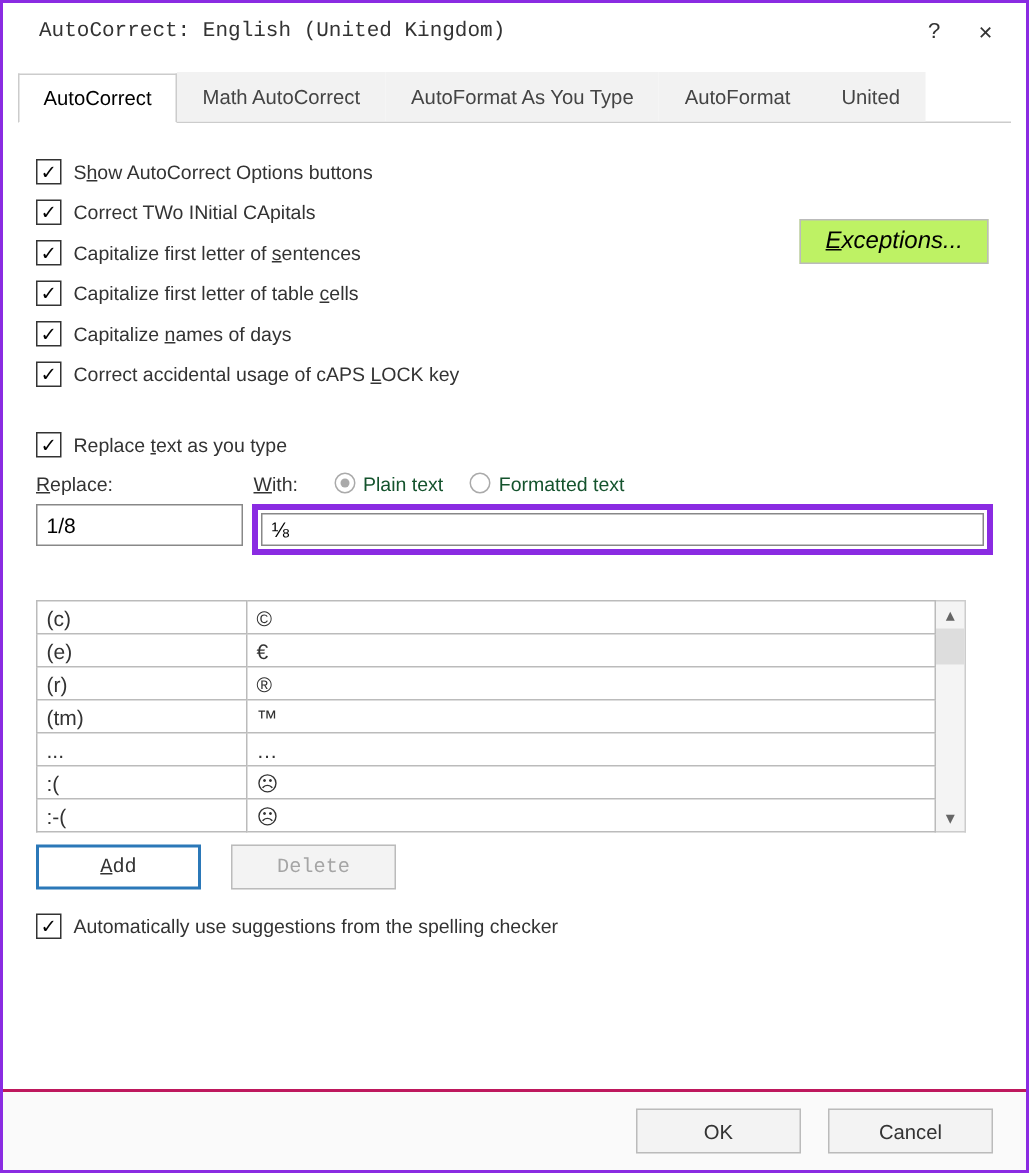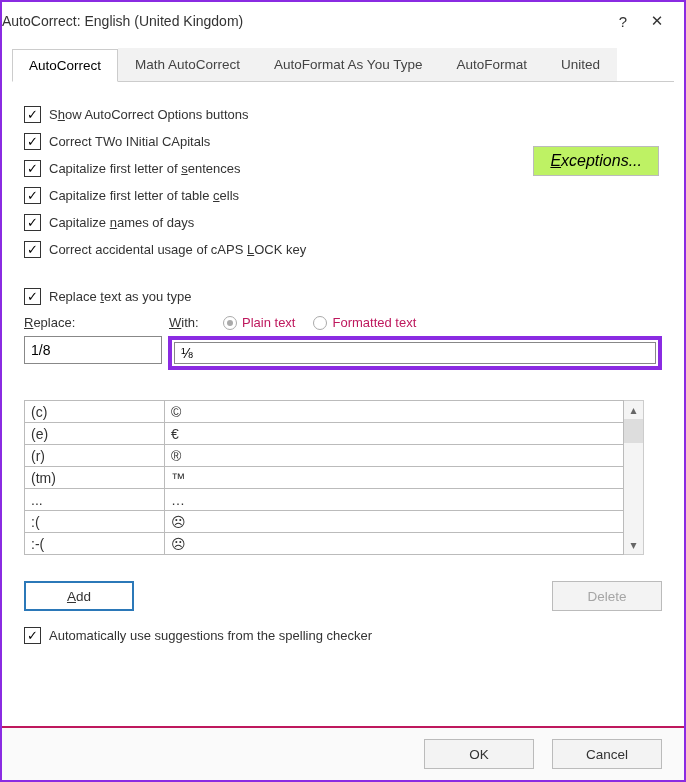--- a/index.html
+++ b/index.html
@@ -11,22 +11,23 @@
     width: 686px;
     height: 782px;
     border: 2px solid #8a2be2;
     position: relative;
     color: #333;
   }
   .titlebar {
     height: 38px;
     display: flex;
     align-items: center;
-    padding: 0 10px 0 0;
+    padding: 0 10px 0 24px;
     font-size: 14px;
+    font-family: Liberation Mono, monospace;
   }
   .titlebar .title { flex: 1; }
   .titlebar .btn { width: 34px; height: 30px; display: flex; align-items: center; justify-content: center; font-size: 15px; }
   .tabs {
     display: flex;
     border-bottom: 1px solid #ccc;
     margin: 8px 10px 0 10px;
   }
   .tab {
     padding: 8px 16px;
@@ -67,23 +68,23 @@
     background: #bef264;
     border: 1px solid #bbb;
     font-size: 16px;
     font-style: italic;
   }
   .section2 { margin-top: 30px; }
   .repl-row { display: flex; align-items: center; margin-top: 6px;}
   .repl-lbl { width: 145px; }
   .with-lbl { width: 50px; }
   .radio {
-    display: inline-flex; align-items: center;
+    display: inline-flex; 
     margin-left: 4px; margin-right: 14px;
-    color: #be185d;
+    color: #14532d;
   }
   .radio .circ {
     width: 14px; height: 14px; border: 1px solid #aaa;
     border-radius: 50%; margin-right: 5px;
     display:inline-flex; align-items:center; justify-content:center;
   }
   .radio .dot {
     width:6px; height:6px; border-radius:50%;
     background:#aaa;
   }
@@ -128,21 +129,21 @@
     border: 1px solid #ccc;
     border-left: none;
     display:flex; flex-direction:column;
     align-items:center; justify-content:space-between;
     background:#f4f4f4;
   }
   .scrollcol .thumb {
     width:100%; height:24px; background:#ddd;
   }
   .scrollcol .arrow { font-size: 12px; color:#666; padding:2px 0;}
-  .btnrow { display:flex; justify-content:space-between; gap:20px; margin-top:26px; }
+  .btnrow { display:flex; justify-content:flex-start; gap:20px; margin-top:8px;font-family:Liberation Mono, monospace; }
   .dlg-btn {
     width: 110px; height: 30px;
     border: 1px solid #bbb;
     background: #f3f3f3;
     font-size: 13.5px;
     display:flex; align-items:center; justify-content:center;
   }
   .dlg-btn.primary { border: 2px solid #2b78b8; background:#fff;}
   .dlg-btn.disabled { color: #a5a5a5;}
   .auto-sugg { margin-top:16px;align-items:center; }

